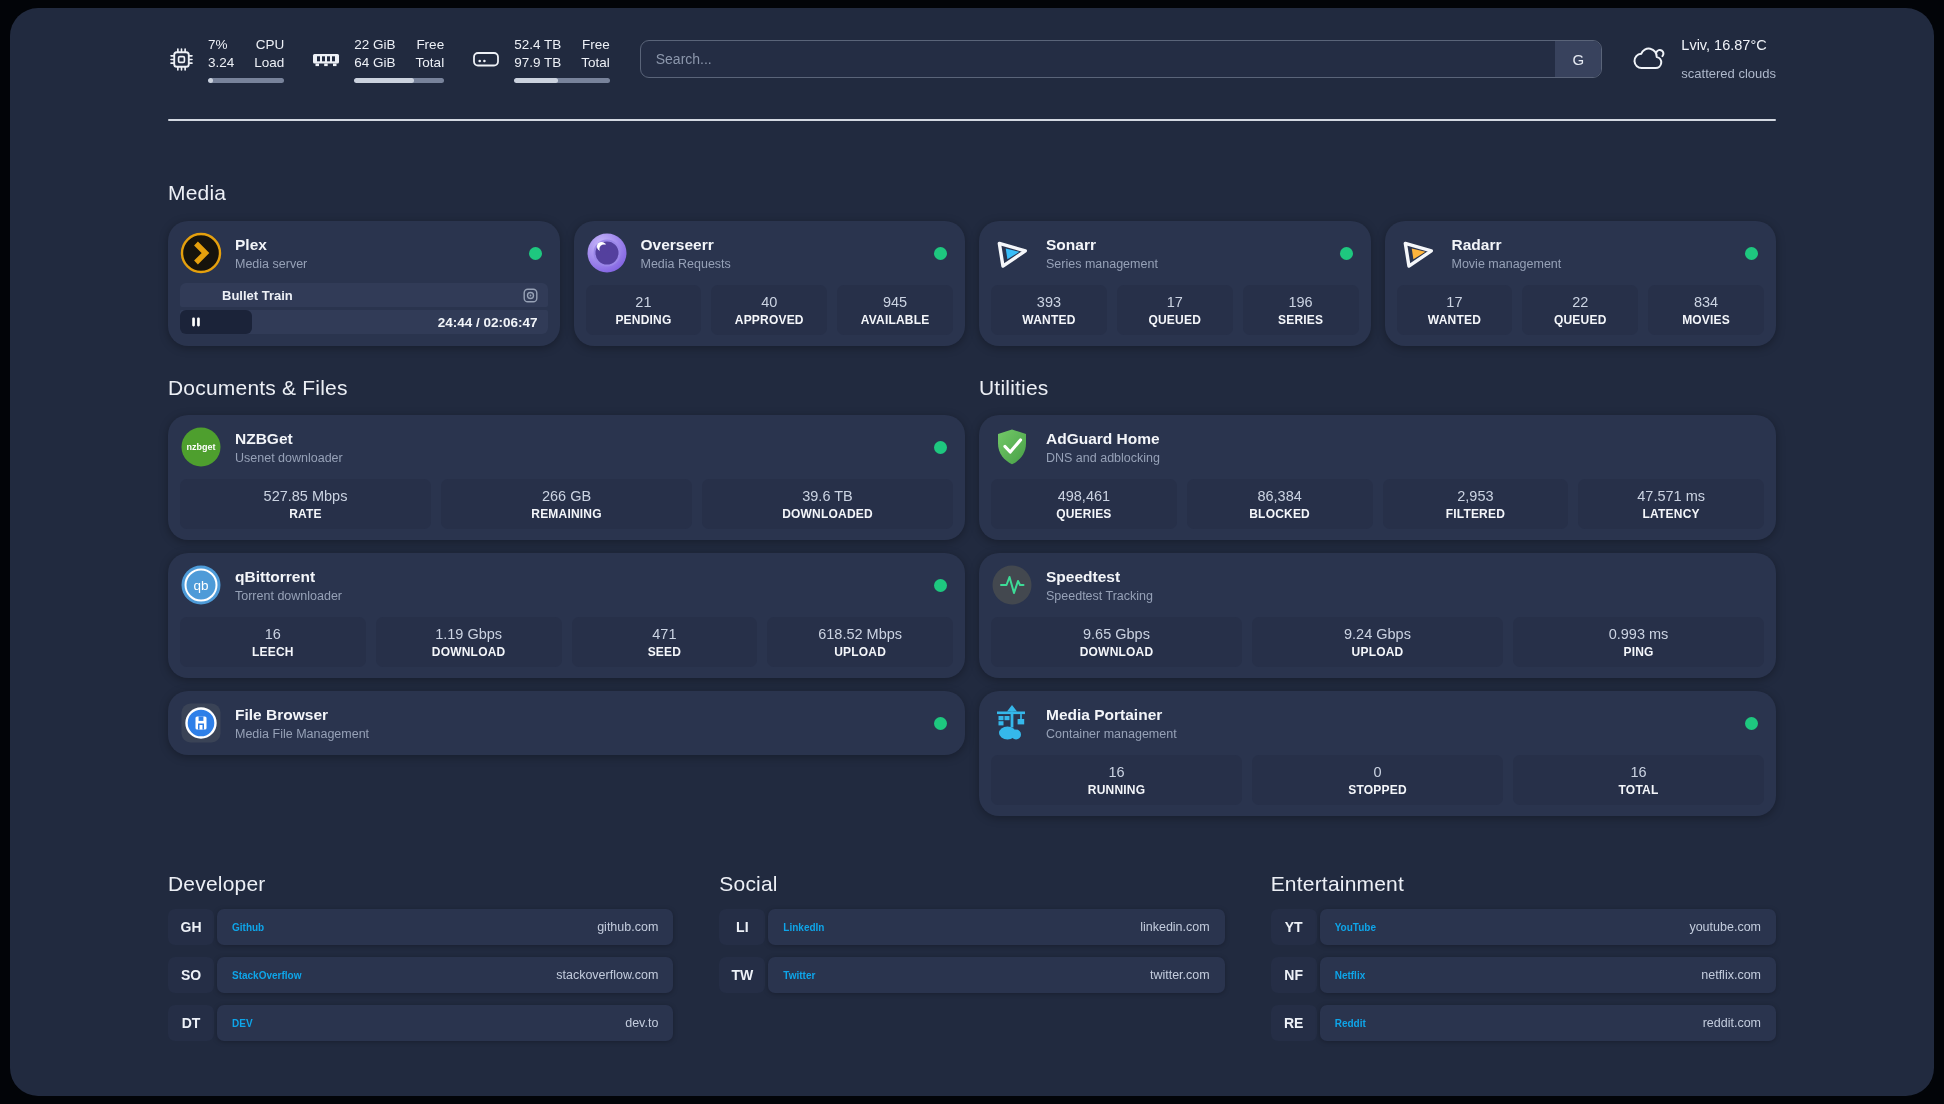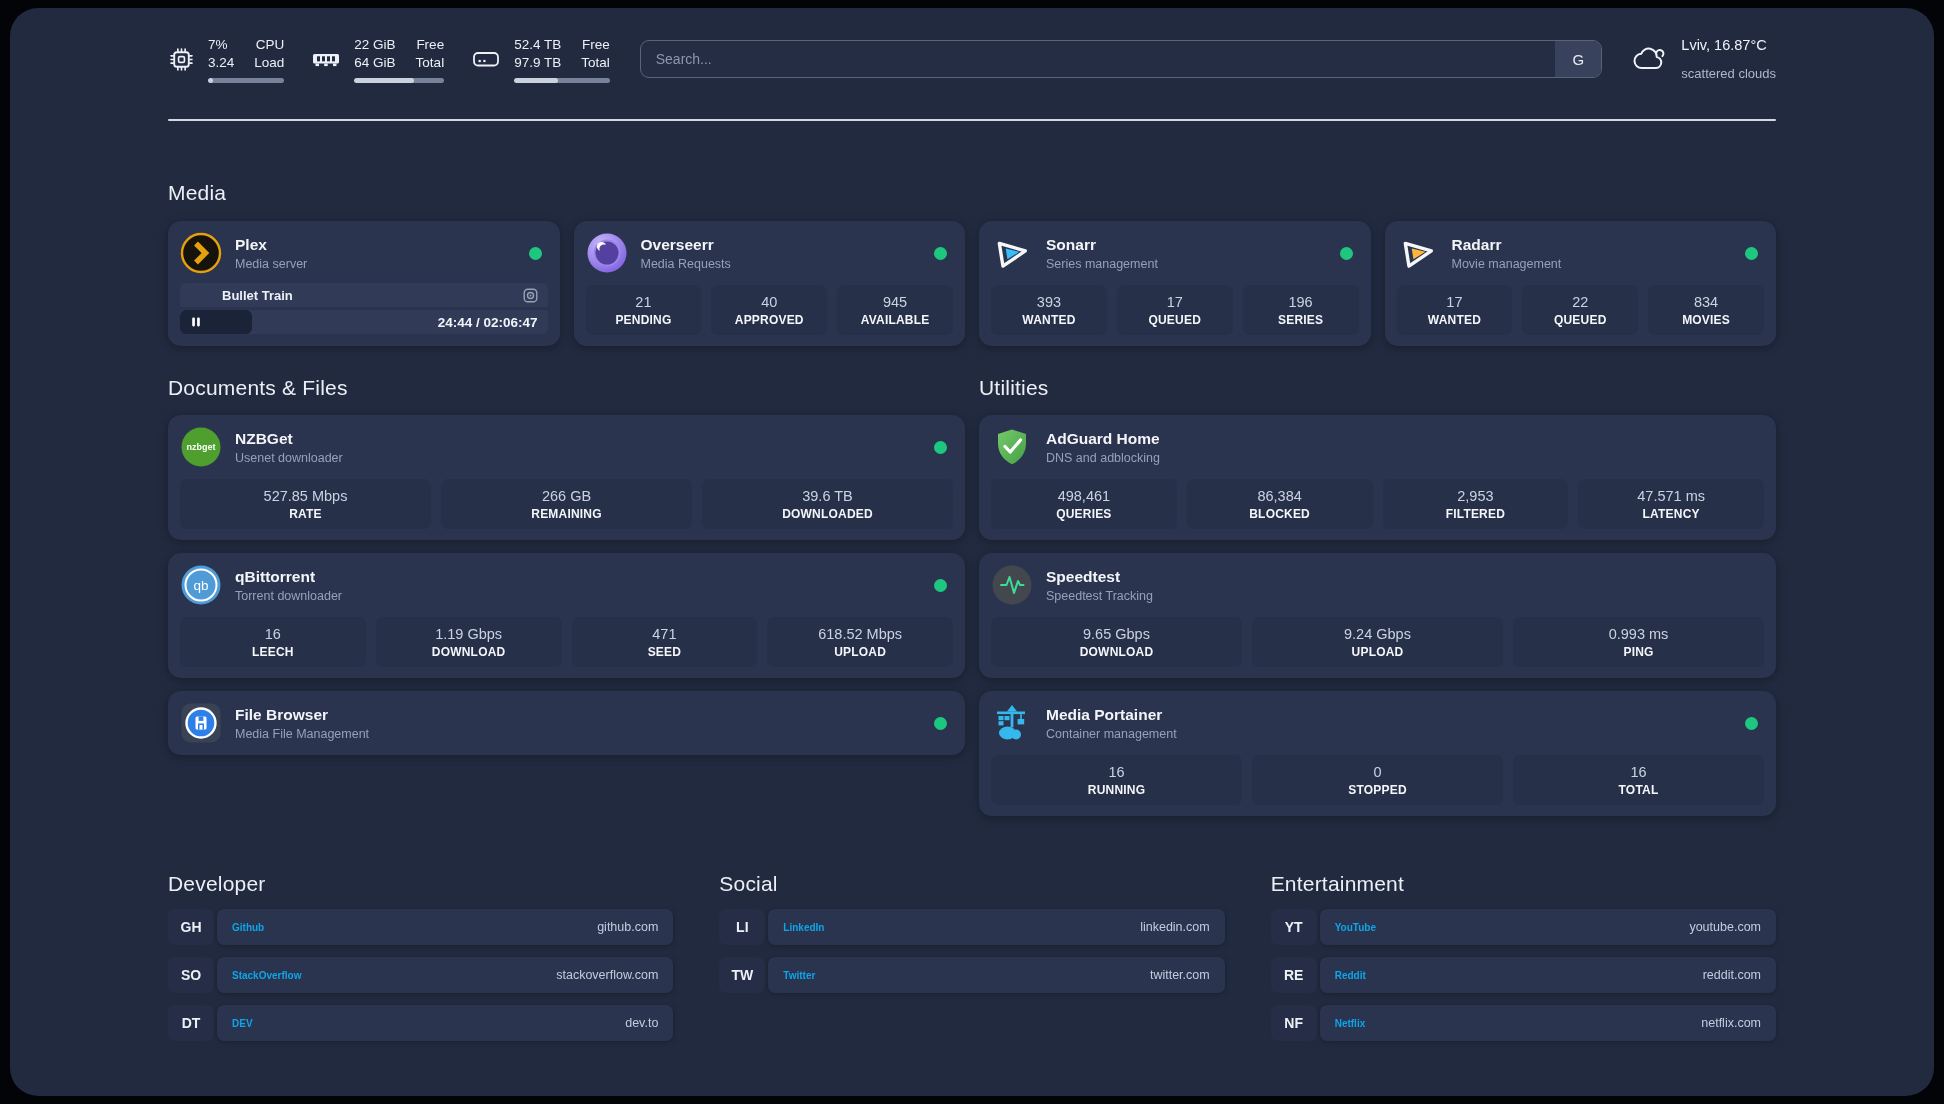--- a/index.html
+++ b/index.html
@@ -28,21 +28,21 @@
   .w-loc { font-size:14.5px; color:#F0F3F8; }
   .w-cond { font-size:13px; color:#AEB8CB; margin-top:13px; }
 
   .divider { margin-top:33px; height:2px; background:#E3E7EF; border-radius:1px; opacity:.92; }
 
   
   .sec-title { font-size:21px; font-weight:500; color:#ECEFF5; letter-spacing:.2px; }
   .media-title { margin-top:60px; }
   .media-grid { display:grid; grid-template-columns:repeat(4,1fr); gap:14px; margin-top:16px; }
 
-  .card { background:#2A344E; border-radius:13px; padding:11px 12px; box-shadow:0 2px 10px rgba(0,0,0,.30); cursor:pointer; }
+  .card { background:#2A344E; border-radius:20px; padding:11px 12px; box-shadow:0 2px 10px rgba(0,0,0,.30); cursor:pointer; }
   .card-head { display:flex; align-items:center; gap:13px; }
   .app-icon { width:42px; height:42px; display:flex; align-items:center; justify-content:center; flex:none; }
   .app-name { font-size:15.5px; font-weight:700; color:#F3F5F9; }
   .app-sub { font-size:12.5px; color:#96A1B7; margin-top:3px; }
   .dot { width:13px; height:13px; border-radius:50%; background:#1EC77F; margin-left:auto; margin-right:6px; flex:none; }
   .stats-row { display:grid; gap:10px; margin-top:11px; }
   .cols-3 { grid-template-columns:repeat(3,1fr); }
   .cols-4 { grid-template-columns:repeat(4,1fr); }
   .stat { background:#273049; border-radius:7px; padding:9px 4px 8px; text-align:center; }
   .stat-value { font-size:14.5px; color:#CBD3E2; }
@@ -587,30 +587,30 @@
       <div class="sec-title">Entertainment</div>
       <div class="link-rows">
         <div class="link-row">
           <span class="link-badge">YT</span>
           <span class="link-pill">
             <span class="link-name">YouTube</span>
             <span class="link-url">youtube.com</span>
           </span>
         </div>
         <div class="link-row">
+          <span class="link-badge">NF</span>
+          <span class="link-pill">
+            <span class="link-name">Netflix</span>
+            <span class="link-url">netflix.com</span>
+          </span>
+        </div>
+        <div class="link-row">
           <span class="link-badge">RE</span>
           <span class="link-pill">
             <span class="link-name">Reddit</span>
             <span class="link-url">reddit.com</span>
           </span>
         </div>
-        <div class="link-row">
-          <span class="link-badge">NF</span>
-          <span class="link-pill">
-            <span class="link-name">Netflix</span>
-            <span class="link-url">netflix.com</span>
-          </span>
-        </div>
       </div>
     </div>
 
   </div>
 </div>
 
 </body></html>

